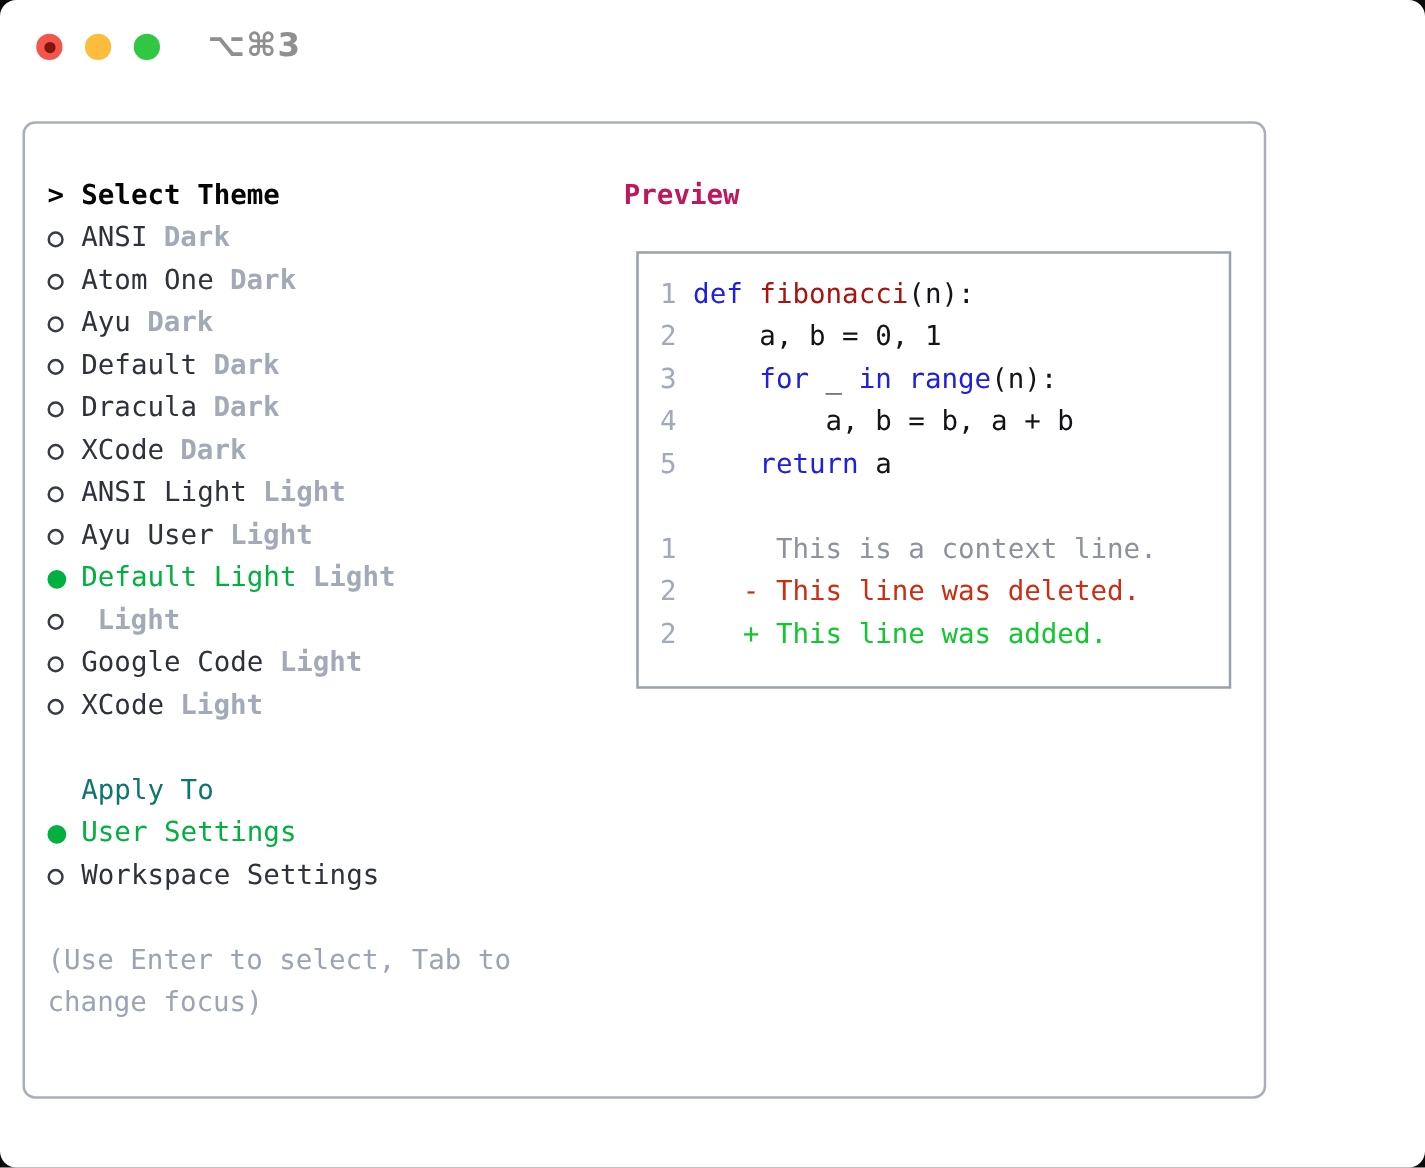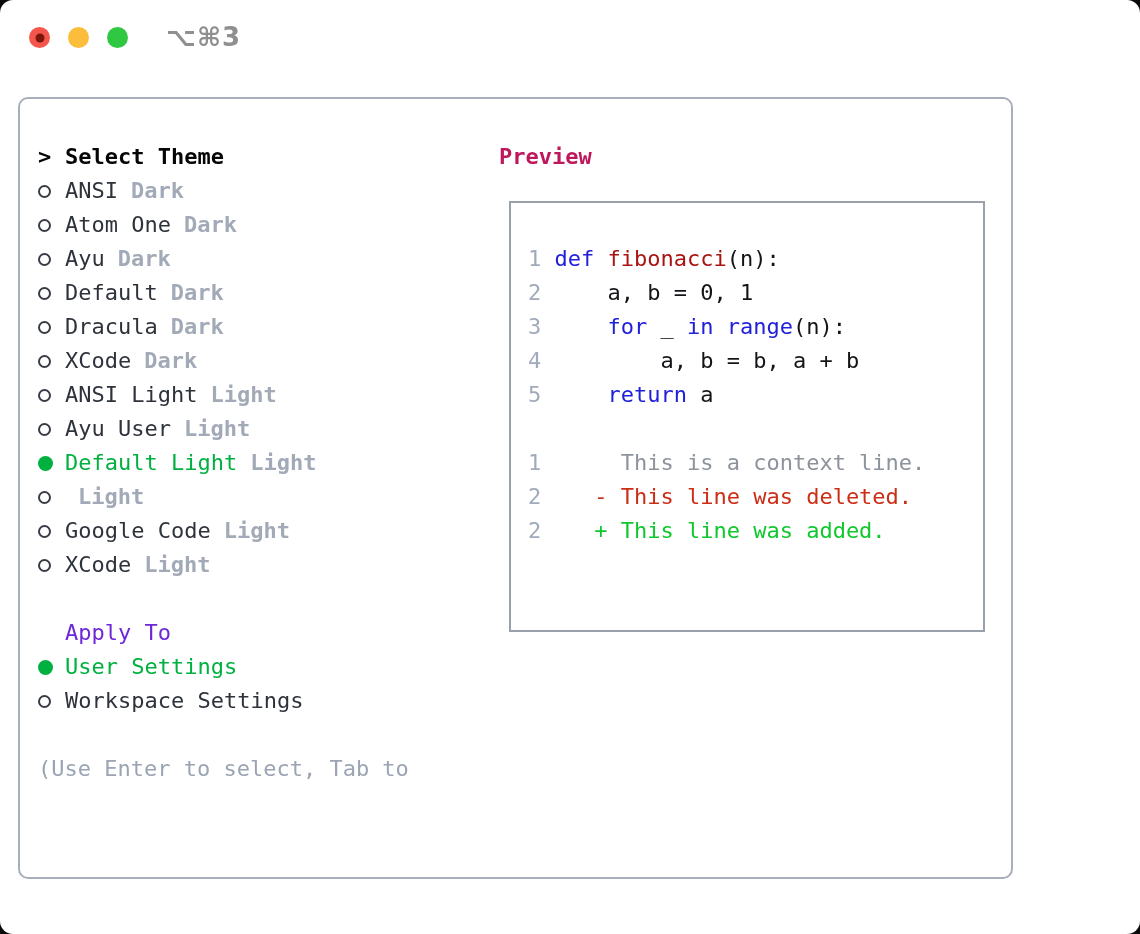--- a/index.html
+++ b/index.html
@@ -59,40 +59,40 @@
   }
   .dot{
     width:15px;height:15px;border-radius:50%;
     background:#00b140;
   }
   .prefix{font-weight:bold;color:#050505;}
   .hdr{font-weight:bold;color:#050505;}
   .tname{color:#2e333b;}
   .row.selected .tname{color:#00b140;}
   .tvariant{color:#a2aab7;margin-left:13px;font-weight:bold;}
-  .applyhdr{color:#6d28d9;}
+  .applyhdr{color:#0f766e;}
   .row.selected .oname{color:#00b140;}
   .oname{color:#2e333b;}
   .hintrow{
     height:34px;line-height:34px;font-size:22px;
     color:#9ba4b3;white-space:pre;
   }
   
   .preview-title{
     position:absolute;left:479px;top:41px;
     height:34px;line-height:34px;
     font-size:22px;font-weight:bold;color:#be185d;
   }
   .preview-box{
     position:absolute;left:489px;top:102px;
-    width:476px;height:431px;
+    width:476px;height:350px;
     border:2px solid #99a1ab;
     box-sizing:border-box;
     background:#fff;
-    padding:39px 0 0 17px;
+    padding:16px 0 0 17px;
   }
   .code-line{
     height:34px;line-height:34px;
     font-size:22px;white-space:pre;
   }
   .num{display:inline-block;width:2ch;color:#a0aabb;}
   .kw{color:#2020dc;}
   .fn{color:#a91310;}
   .pl{color:#141418;}
   .ctx{color:#8d939c;}
@@ -194,20 +194,21 @@
         <span class="oname">User Settings</span>
       </div>
       <div class="row">
         <span class="bullet"><span class="ring"></span></span>
         <span class="oname">Workspace Settings</span>
       </div>
 
       <div class="row"></div>
 
       <div class="hintrow">(Use Enter to select, Tab to</div>
+      <div class="hintrow">change focus)</div>
     </div>
 
     <div class="preview-title">Preview</div>
 
     <div class="preview-box">
       <div class="code-line"><span class="num">1</span><span class="kw">def </span><span class="fn">fibonacci</span><span class="pl">(n):</span></div>
       <div class="code-line"><span class="num">2</span><span class="pl">    a, b = 0, 1</span></div>
       <div class="code-line"><span class="num">3</span><span class="pl">    </span><span class="kw">for</span><span class="pl"> _ </span><span class="kw">in</span><span class="pl"> </span><span class="kw">range</span><span class="pl">(n):</span></div>
       <div class="code-line"><span class="num">4</span><span class="pl">        a, b = b, a + b</span></div>
       <div class="code-line"><span class="num">5</span><span class="pl">    </span><span class="kw">return</span><span class="pl"> a</span></div>

